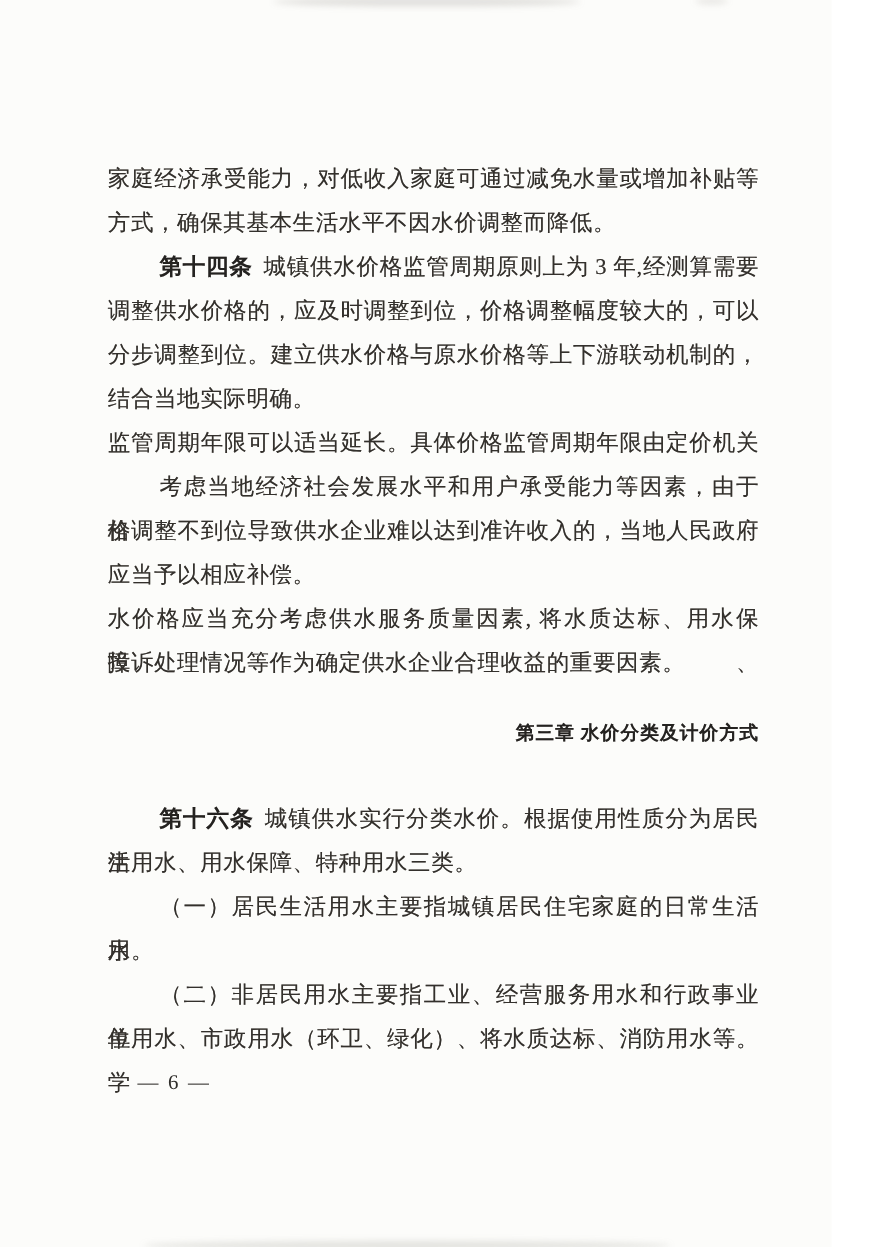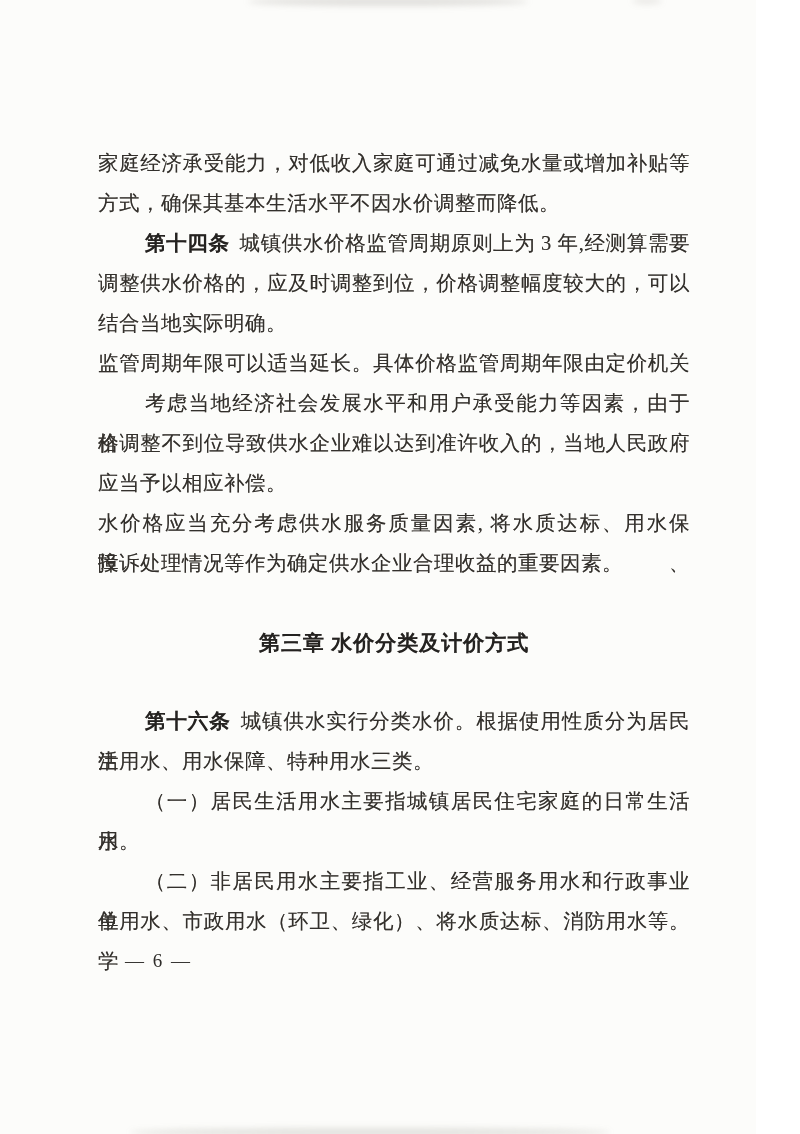--- a/index.html
+++ b/index.html
@@ -31,26 +31,26 @@
     text-align: justify;
     text-align-last: justify;
   }
   .indent { text-indent: 47px; }
   .article-label {
     font-weight: 700;
     color: #242220;
     margin-right: 10px;
   }
   .chapter-heading {
-    margin: 40px 0 38px 0;
+    margin: 24px 0 38px 0;
     height: 40px;
     line-height: 40px;
-    text-align: center;
+    text-align: right;
     font-weight: 700;
-    font-size: 21px;
+    font-size: 17px;
     letter-spacing: 1px;
     color: #242220;
     text-shadow: 0 0 0.5px rgba(70,64,58,0.55);
   }
   .page-number {
     margin: 0;
     padding-left: 27px;
     height: 40px;
     line-height: 40px;
     font-size: 19px;
@@ -79,20 +79,21 @@
   <div class="smudge smudge-corner"></div>
   <div class="smudge smudge-bottom"></div>
 
   <main class="textblock">
 
     <p class="ln just">家庭经济承受能力，对低收入家庭可通过减免水量或增加补贴等</p>
     <p class="ln">方式，确保其基本生活水平不因水价调整而降低。</p>
 
     <p class="ln just indent"><span class="article-label">第十四条</span><span>城镇供水价格监管周期原则上为 3 年,经测算需要</span></p>
     <p class="ln just">调整供水价格的，应及时调整到位，价格调整幅度较大的，可以</p>
+    <p class="ln just">分步调整到位。建立供水价格与原水价格等上下游联动机制的，</p>
     <p class="ln">结合当地实际明确。</p>
     <p class="ln just">监管周期年限可以适当延长。具体价格监管周期年限由定价机关</p>
 
     <p class="ln just indent">考虑当地经济社会发展水平和用户承受能力等因素，由于价</p>
     <p class="ln just">格调整不到位导致供水企业难以达到准许收入的，当地人民政府</p>
     <p class="ln">应当予以相应补偿。</p>
 
     <p class="ln just">水价格应当充分考虑供水服务质量因素, 将水质达标、用水保障、</p>
     <p class="ln">投诉处理情况等作为确定供水企业合理收益的重要因素。</p>
 

